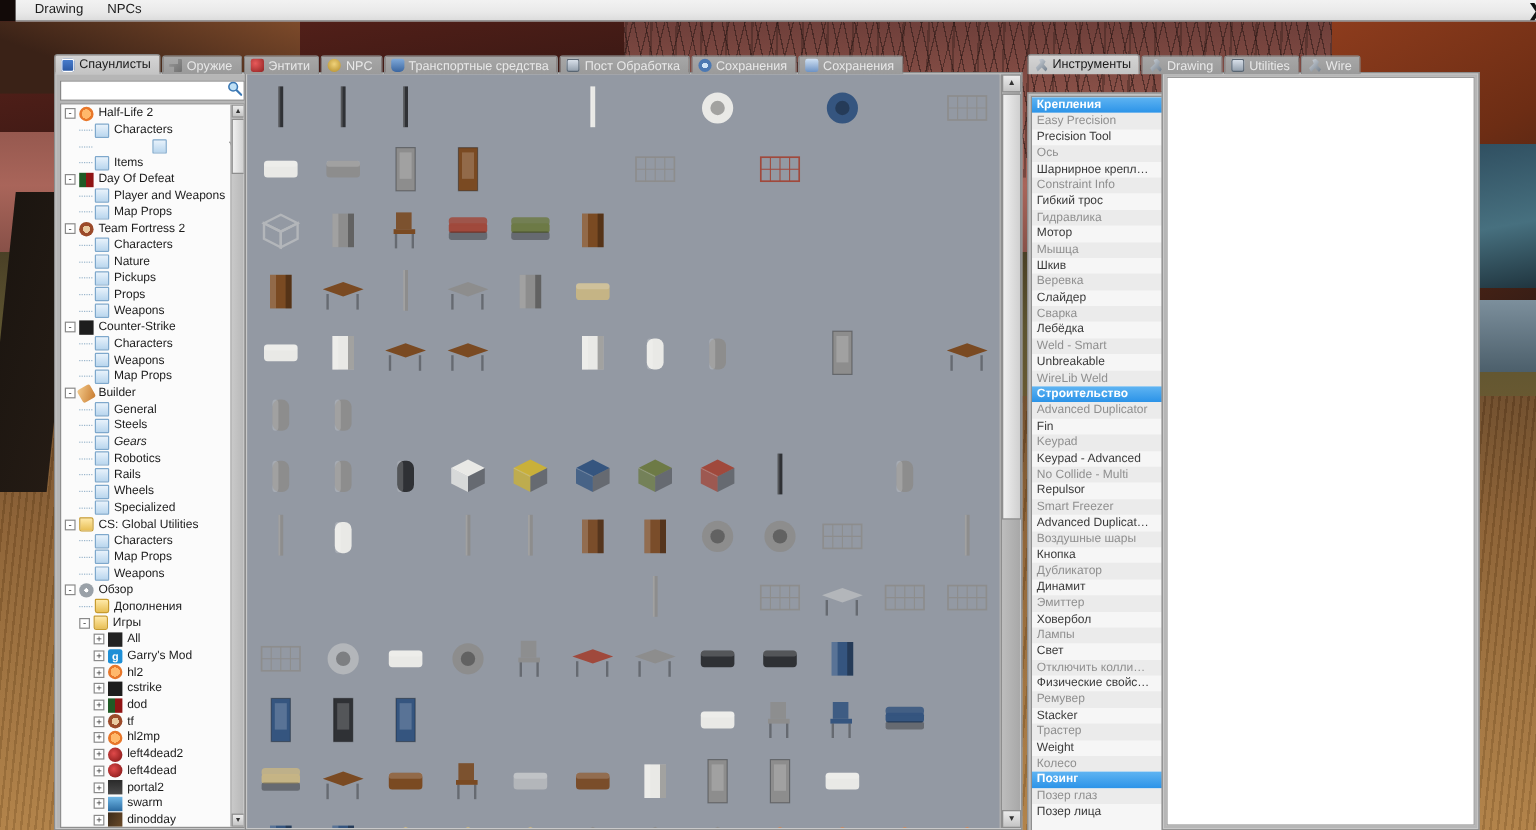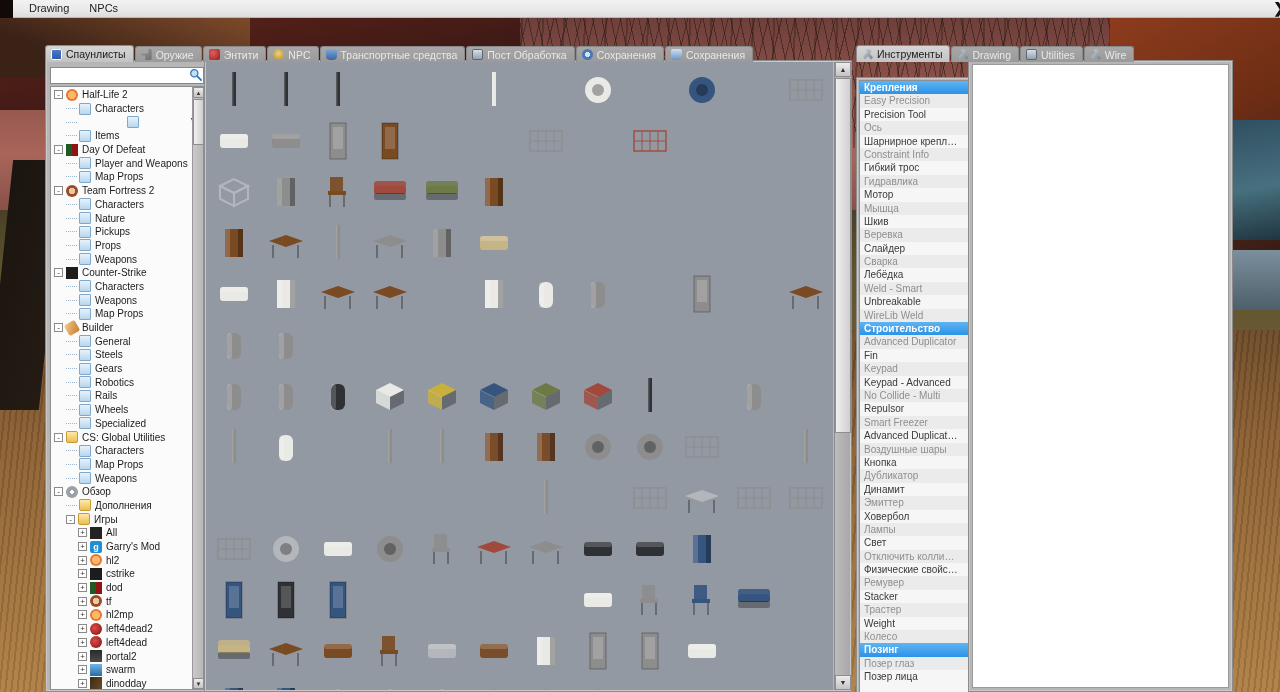--- a/index.html
+++ b/index.html
@@ -430,21 +430,21 @@
         <div class="tnode" style="padding-left: 15px;">
           <span class="tline"></span>
           <span class="nico doc"></span>
           <span>General</span>
         </div>
         <div class="tnode" style="padding-left: 15px;">
           <span class="tline"></span>
           <span class="nico doc"></span>
           <span>Steels</span>
         </div>
-        <div class="tnode" style="padding-left: 15px;">
+        <div class="tnode" style="padding-left: 15px; font-style: italic;">
           <span class="tline"></span>
           <span class="nico doc"></span>
           <span>Gears</span>
         </div>
         <div class="tnode" style="padding-left: 15px;">
           <span class="tline"></span>
           <span class="nico doc"></span>
           <span>Robotics</span>
         </div>
         <div class="tnode" style="padding-left: 15px;">

